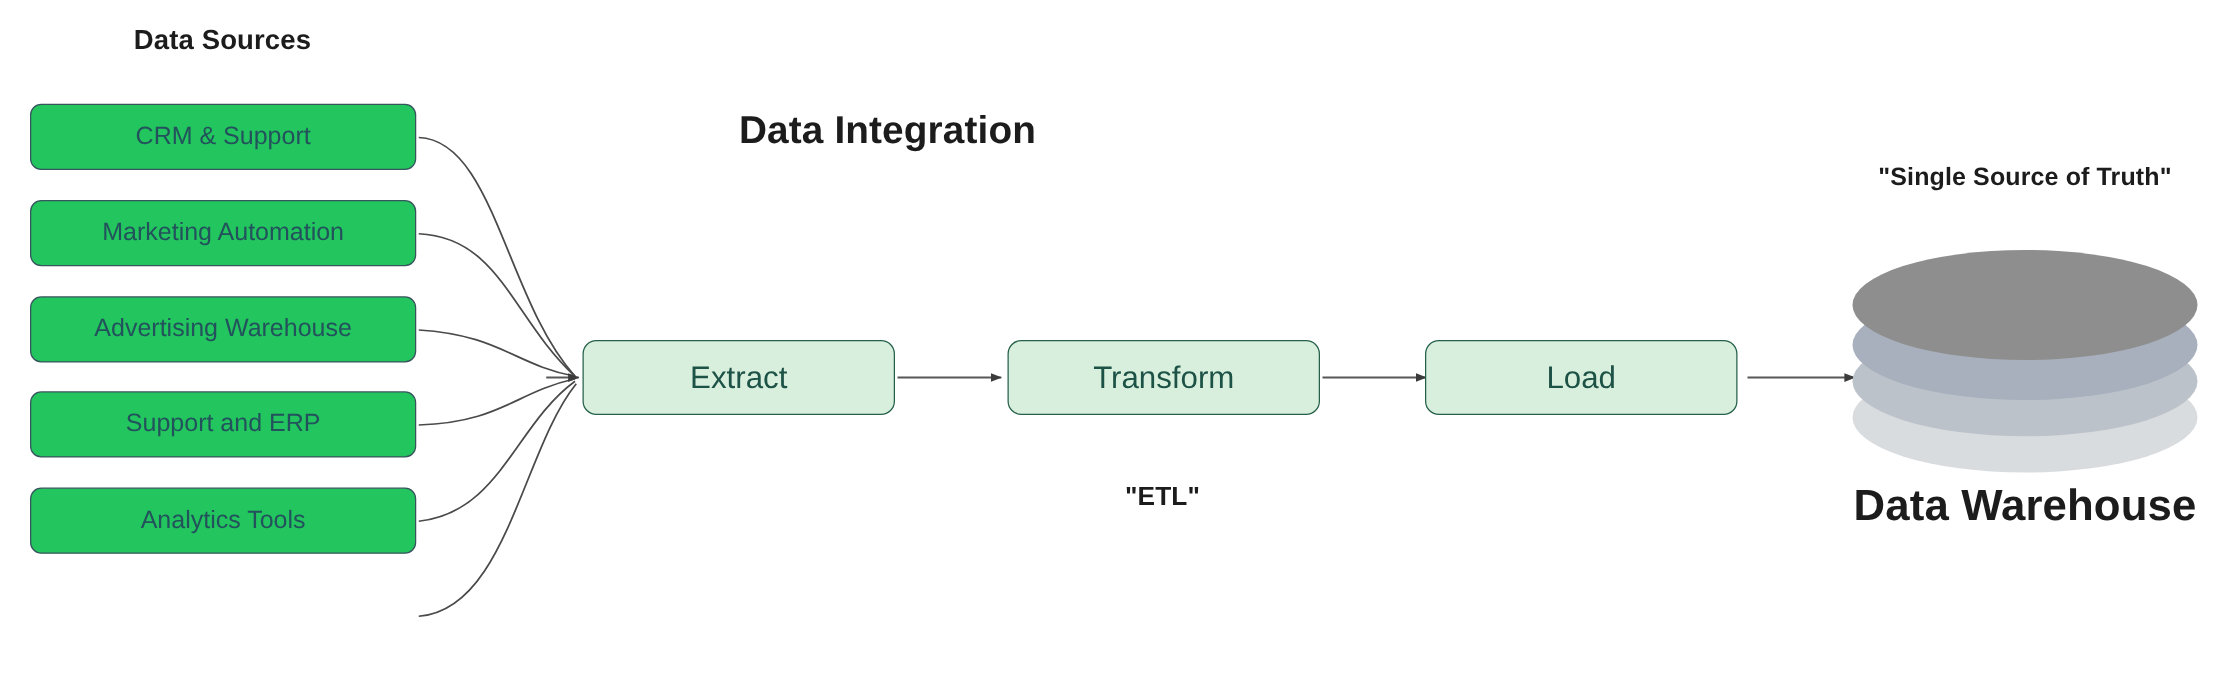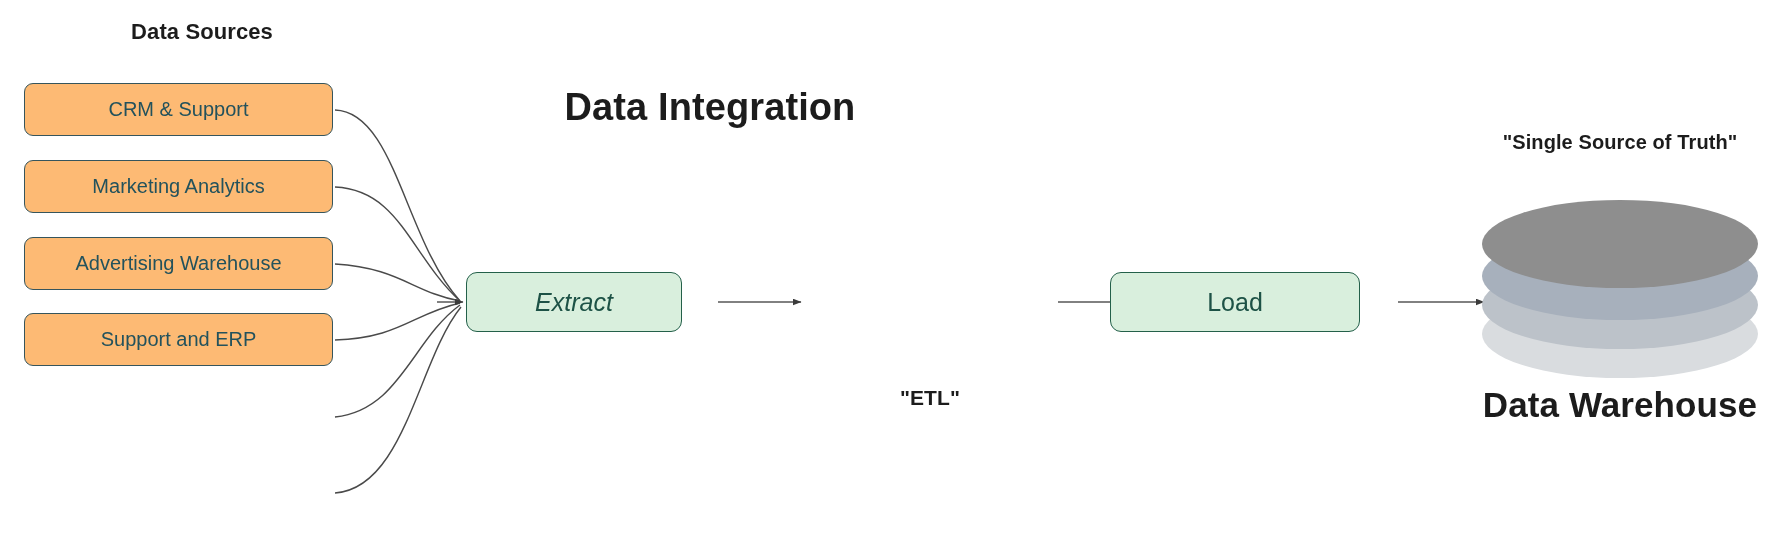--- a/index.html
+++ b/index.html
@@ -32,31 +32,30 @@
 
   
   .heading {
     position: absolute;
     font-weight: bold;
     color: #1c1c1c;
     white-space: nowrap;
     letter-spacing: 0.1px;
   }
   #title-main {
-    font-size: 38px;
+    font-size: 31px;
     left: 710px;
     top: 86px;
     transform: translateX(-50%);
   }
   #label-data-sources {
     font-size: 22px;
     left: 178px;
     top: 19px;
     transform: translateX(-50%);
-    margin-left: 24px;
   }
   #label-etl {
     font-size: 21px;
     left: 930px;
     top: 386px;
     transform: translateX(-50%);
   }
   #label-ssot {
     font-size: 20px;
     left: 1620px;
@@ -70,21 +69,21 @@
     transform: translateX(-50%);
   }
 
   
   .src-box {
     position: absolute;
     left: 24px;
     width: 309px;
     height: 53px;
     box-sizing: border-box;
-    background: #fdba74;
+    background: #22c55e;
     border: 1.6px solid #36555c;
     border-radius: 9px;
     display: flex;
     align-items: center;
     justify-content: center;
     color: #23525c;
     font-size: 20px;
     white-space: nowrap;
   }
 
@@ -96,23 +95,23 @@
     background: #d9efdd;
     border: 1.6px solid #24604a;
     border-radius: 11px;
     display: flex;
     align-items: center;
     justify-content: center;
     color: #1d5246;
     font-size: 25px;
     white-space: nowrap;
   }
-  #box-extract   { left: 466px;  top: 272px; width: 216px; font-style: italic; }
+  #box-extract   { left: 466px;  top: 272px; width: 250px; }
   #box-transform { left: 806px;  top: 272px; width: 250px; }
-  #box-load      { left: 1110px; top: 272px; width: 250px; }
+  #box-load      { left: 1140px; top: 272px; width: 250px; }
 
   
   #warehouse {
     position: absolute;
     left: 1482px;
     top: 200px;
     width: 276px;
     height: 175px;
   }
   .disc {
@@ -158,25 +157,27 @@
 
   <div class="heading" id="title-main">Data Integration</div>
 
   <div class="heading" id="label-etl">"ETL"</div>
 
   <div class="heading" id="label-ssot">"Single Source of Truth"</div>
 
   <div class="heading" id="label-dwh">Data Warehouse</div>
 
   <div class="src-box" style="top:83px">CRM &amp; Support</div>
-  <div class="src-box" style="top:160px">Marketing Analytics</div>
+  <div class="src-box" style="top:160px">Marketing Automation</div>
   <div class="src-box" style="top:237px">Advertising Warehouse</div>
   <div class="src-box" style="top:313px">Support and ERP</div>
+  <div class="src-box" style="top:390px">Analytics Tools</div>
 
   <div class="etl-box" id="box-extract">Extract</div>
+  <div class="etl-box" id="box-transform">Transform</div>
   <div class="etl-box" id="box-load">Load</div>
 
   <div id="warehouse">
     <div class="disc" id="disc-4"></div>
     <div class="disc" id="disc-3"></div>
     <div class="disc" id="disc-2"></div>
     <div class="disc" id="disc-1"></div>
   </div>
 
 </div>

